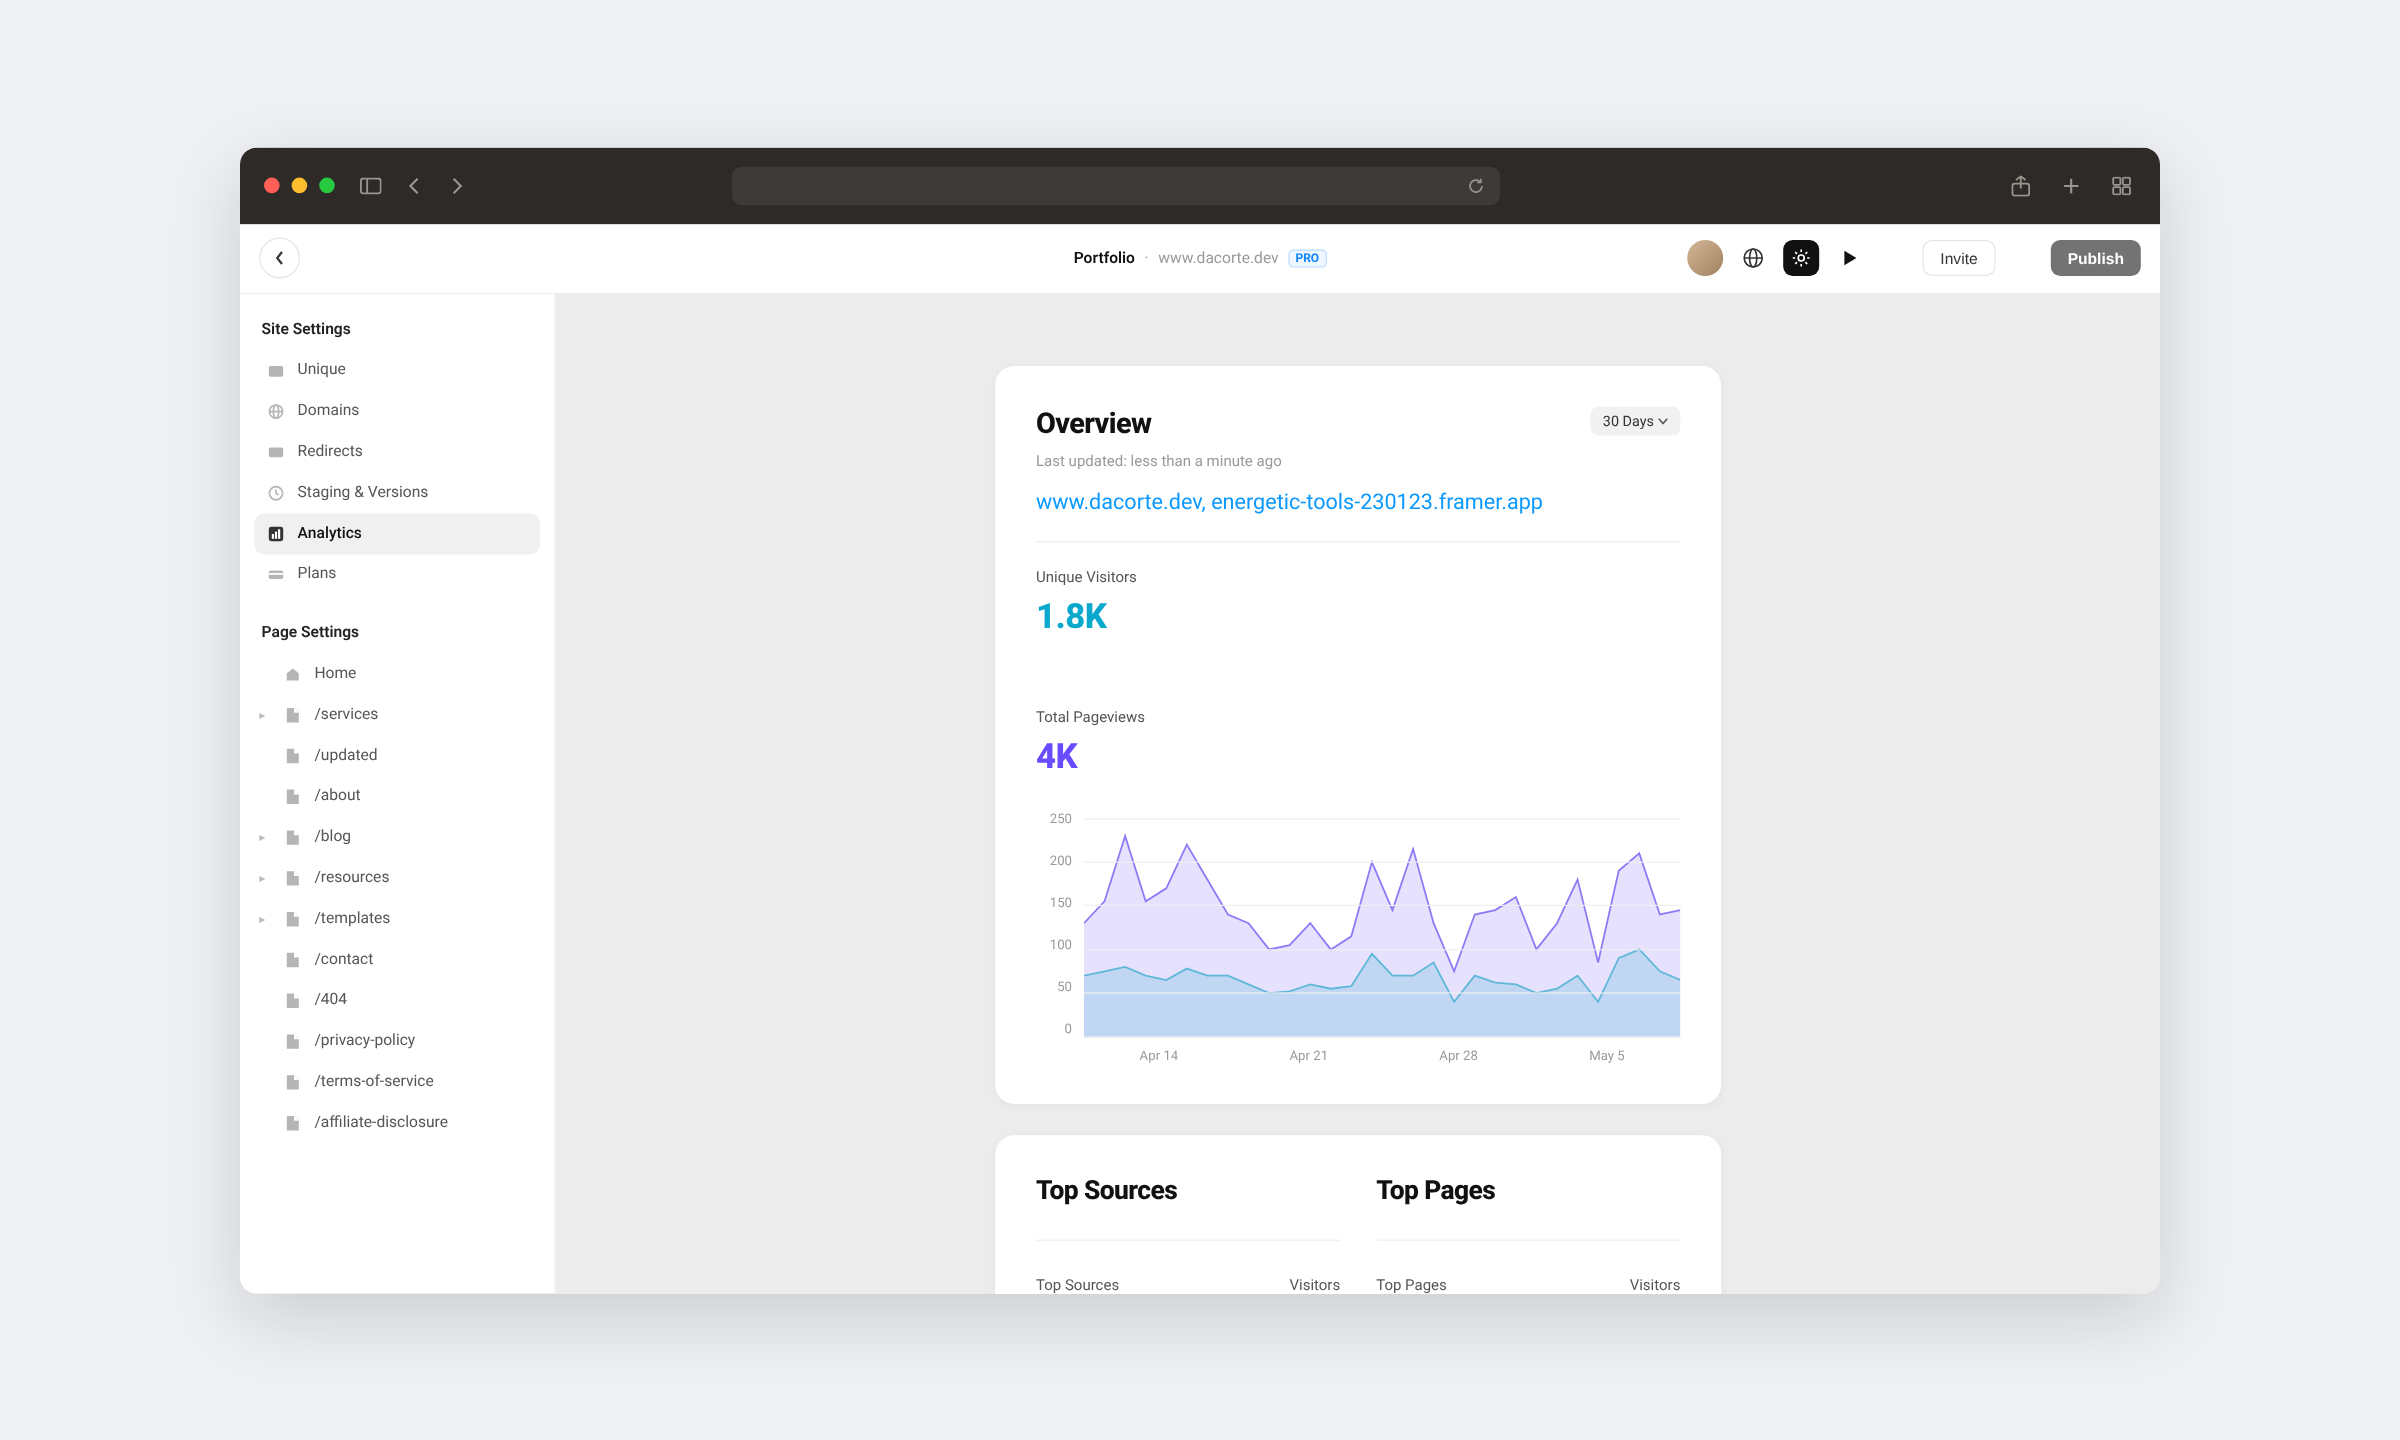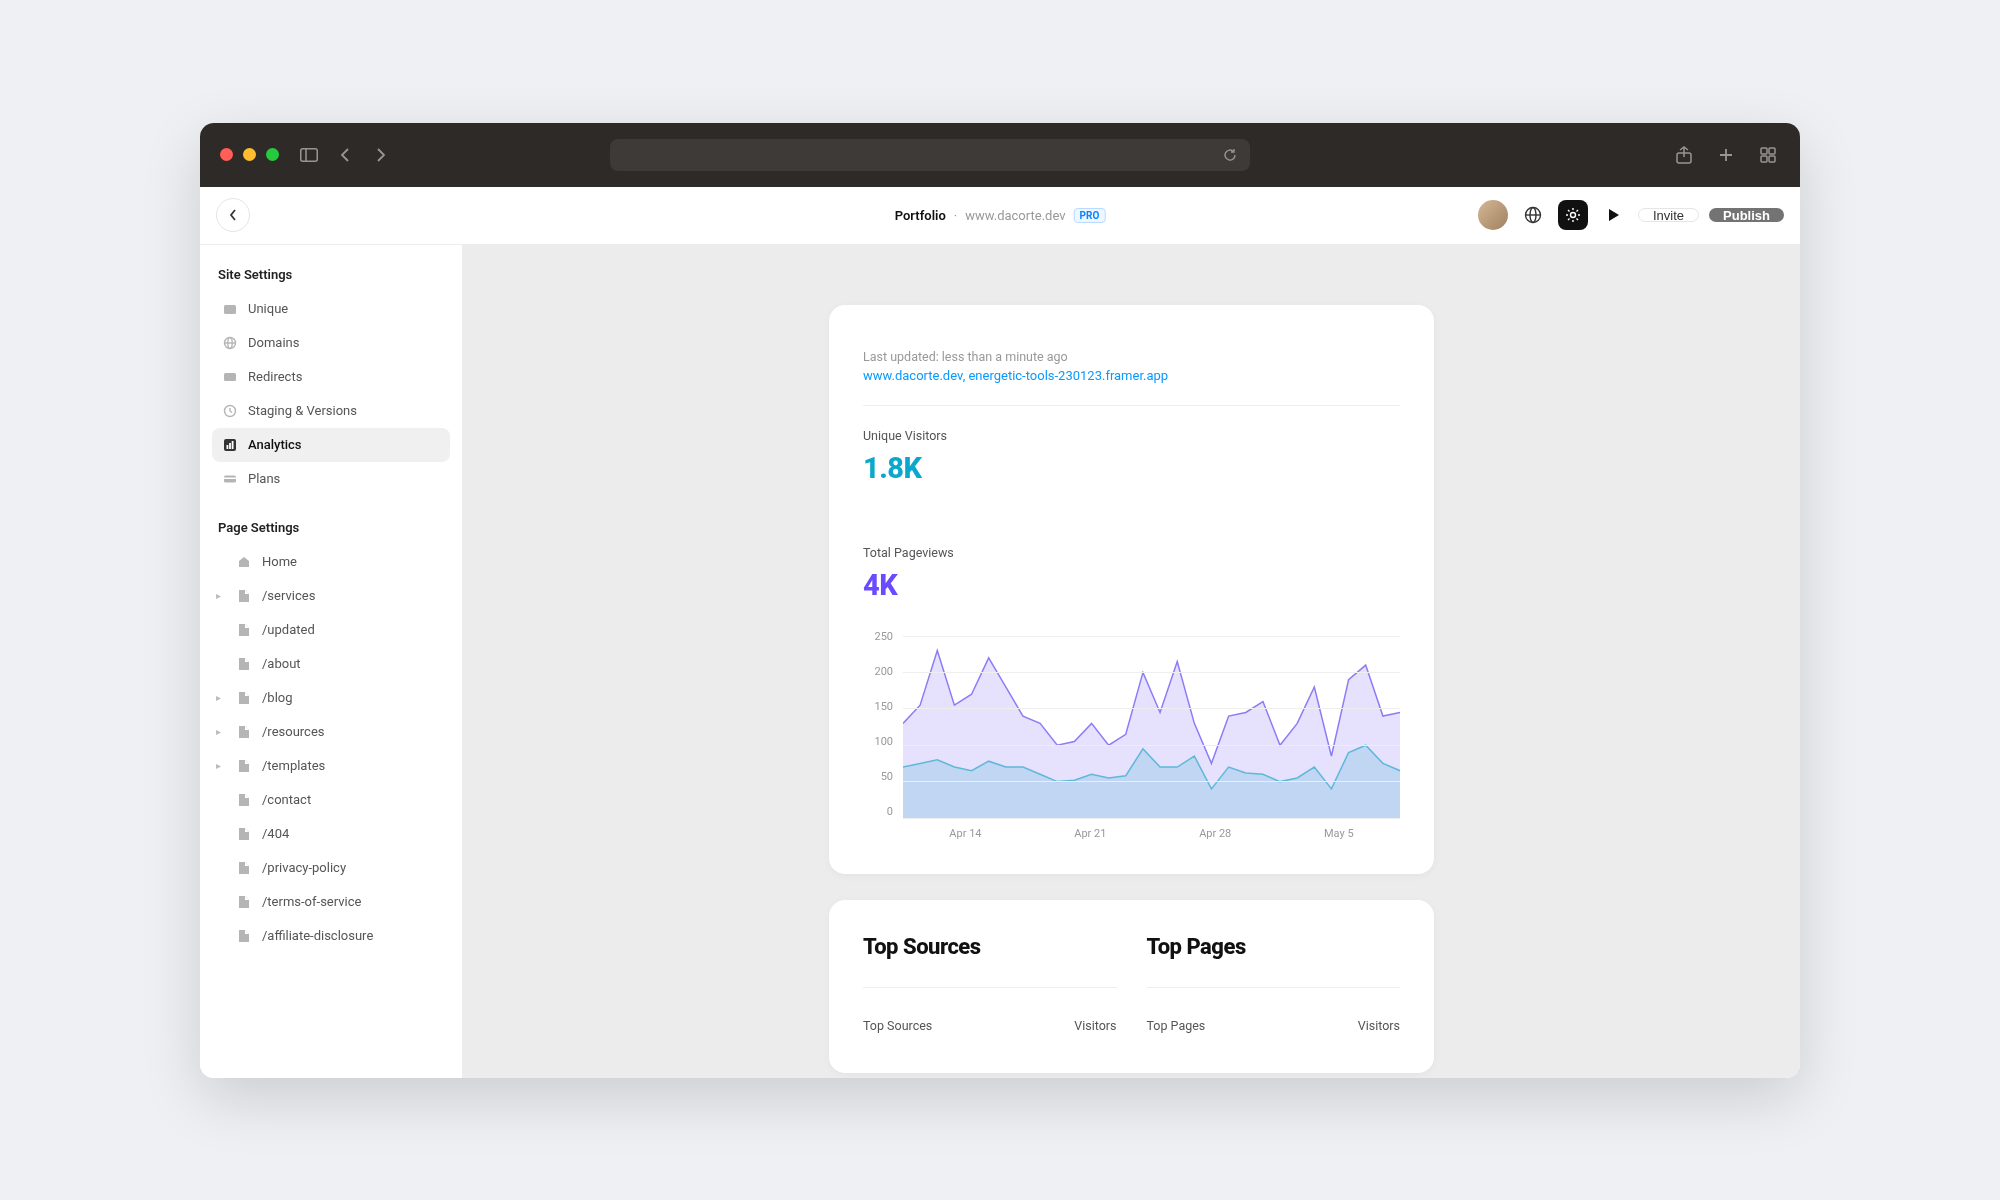--- a/index.html
+++ b/index.html
@@ -100,28 +100,29 @@
   .avatar { width:30px; height:30px; border-radius:50%; background: linear-gradient(135deg,#d4b896,#a08060); }
   .hicon {
     width: 30px; height:30px;
     display:flex; align-items:center; justify-content:center;
     border-radius: 8px;
     cursor:pointer;
     color:#333;
   }
   .hicon.dark { background:#111; color:#fff; }
   .btn {
-    height: 14px;
+    height: 30px;
     padding: 0 14px;
     border-radius: 8px;
     font-size: 13px;
     font-weight: 500;
     display:flex; align-items:center;
     cursor:pointer;
     border:none;
+    margin-left:36px;
   }
   .btn.invite { background:#fff; border:1px solid #e5e5e5; color:#333; }
   .btn.publish { background:#737373; color:#fff; font-weight:600; }
 
   
   .content {
     flex:1;
     display:flex;
     min-height:0;
   }
@@ -177,21 +178,21 @@
   .range-pill {
     background:#f1f1f1;
     font-size: 12px;
     color:#333;
     padding: 5px 10px;
     border-radius: 7px;
     display:flex; align-items:center; gap:3px;
     cursor:pointer;
   }
   .subtext { font-size: 12.5px; color:#999; margin-top: 10px; }
-  .linktext { color:#0a99ff; font-size: 13px; margin-top: 4px; }
+  .linktext { color:#0a99ff; font-size: 18px; margin-top: 16px; }
   .linktext a { color:#0a99ff; text-decoration:none; cursor:pointer;}
   .divider { height:1px; background:#eee; margin: 22px 0; }
   .statrow { display:flex; gap: 60px; flex-direction: column; }
   .statblock .slabel { font-size: 12.5px; color:#555; }
   .statblock .sval { font-size: 29px; font-weight: 800; margin-top: 8px; letter-spacing:-0.5px;}
   .sval.visitors { color:#0aa8cc; }
   .sval.pageviews { color:#6a4bff; }
   .chart-wrap { margin-top: 28px; position:relative; height: 210px; }
   .ylabels { position:absolute; left:0; top:0; bottom:22px; width:30px; display:flex; flex-direction:column; justify-content:space-between; font-size:11px; color:#999; text-align:right;}
   .chartbox { position:absolute; left:40px; right:0; top:6px; bottom:22px; }
@@ -482,20 +483,29 @@
               </svg>
             </span>
                    <span>/affiliate-disclosure</span>
           </div>
         </div>
     </div>
 
     <div class="main">
 
       <div class="card">
+        <div class="card-hrow">
+          <div class="overview-title">Overview</div>
+          <div class="range-pill">
+            <span>30 Days</span>
+            <svg width="9" height="6" viewBox="0 0 9 6" fill="none" stroke="#555" stroke-width="1.3">
+                <polyline points="1,1 4.5,5 8,1"></polyline>
+              </svg>
+          </div>
+        </div>
         <div class="subtext">Last updated: less than a minute ago</div>
         <div class="linktext">
           <a>www.dacorte.dev</a><span>, </span><a>energetic-tools-230123.framer.app</a>
         </div>
         <div class="divider"></div>
         <div class="statrow">
           <div class="statblock">
             <div class="slabel">Unique Visitors</div>
             <div class="sval visitors">1.8K</div>
           </div>

